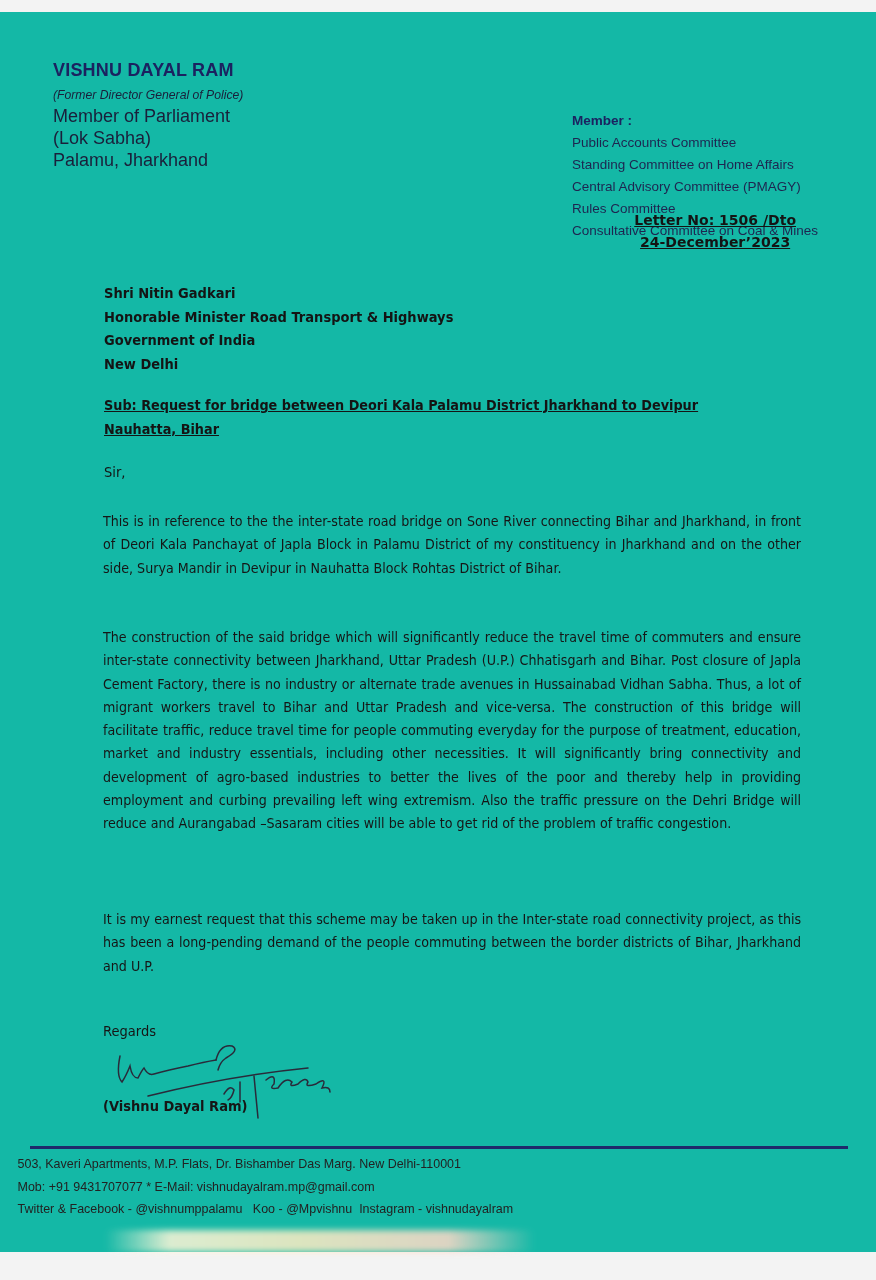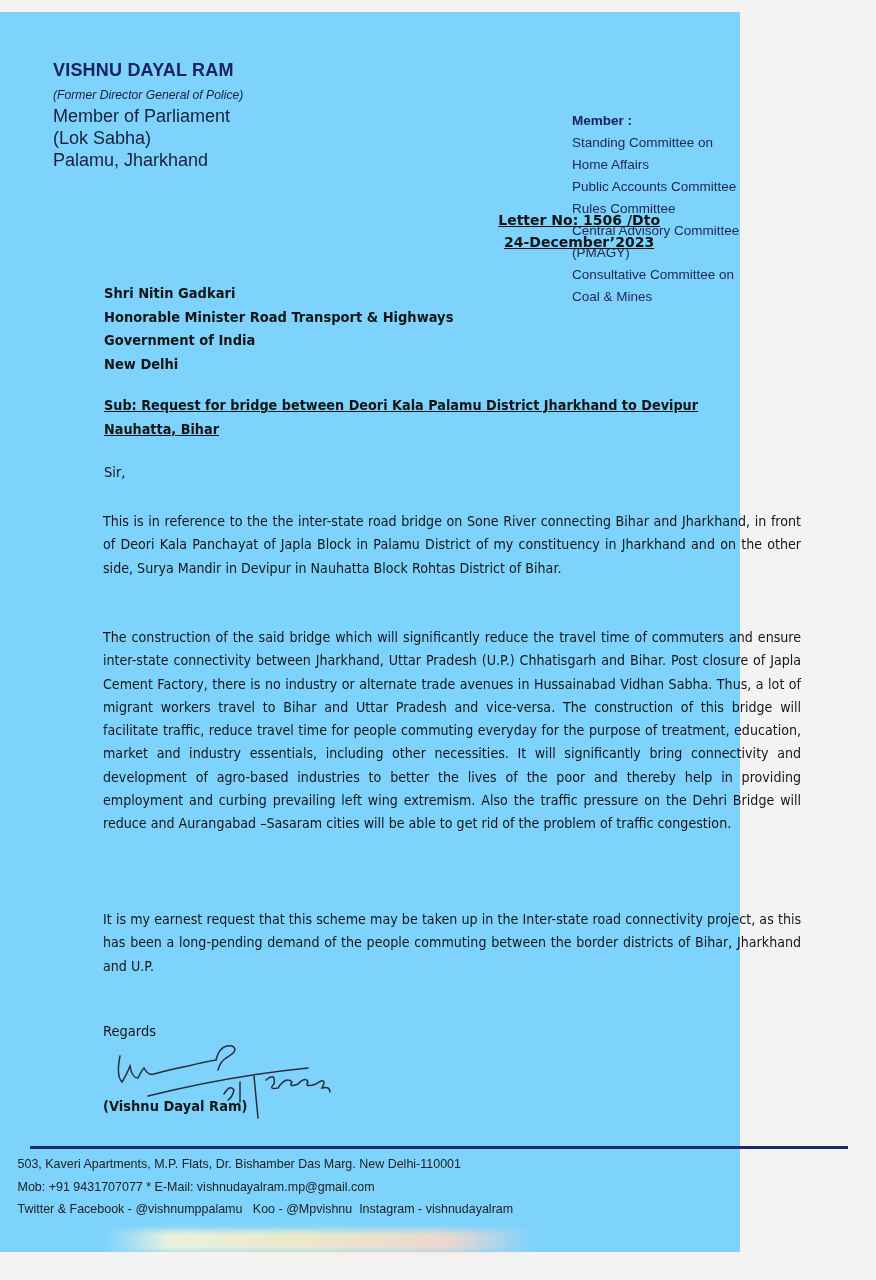--- a/index.html
+++ b/index.html
@@ -5,22 +5,22 @@
     html, body { margin: 0; padding: 0; }
     body {
       width: 876px; height: 1280px;
       background: #f3f3f3;
       position: relative;
       overflow: hidden;
       font-family: "Liberation Sans", sans-serif;
     }
     .page {
       position: absolute; left: 0; top: 12px;
-      width: 740px; height: 1240px;
-      background: #7dd3fc;
+      width: 876px; height: 1240px;
+      background: #14b8a6;
     }
     .lh-left {
       position: absolute; left: 53px; top: 48px;
       color: #1a1f4a;
       font-family: "Liberation Sans", sans-serif;
     }
     .lh-name {
       font-size: 18px; font-weight: bold; letter-spacing: 0.2px;
       color: #1b2260; margin-bottom: 4px;
     }
@@ -119,24 +119,24 @@
     <div class="lh-name">VISHNU DAYAL RAM</div>
     <div class="lh-line italic">(Former Director General of Police)</div>
     <div class="lh-line">Member of Parliament</div>
     <div class="lh-line">(Lok Sabha)</div>
     <div class="lh-line">Palamu, Jharkhand</div>
   </div>
 
 
   <div class="lh-right">
     <div class="lh-member">Member :</div>
+    <div class="lh-item">Public Accounts Committee</div>
     <div class="lh-item">Standing Committee on Home Affairs</div>
-    <div class="lh-item">Public Accounts Committee</div>
+    <div class="lh-item">Central Advisory Committee (PMAGY)</div>
     <div class="lh-item">Rules Committee</div>
-    <div class="lh-item">Central Advisory Committee (PMAGY)</div>
     <div class="lh-item">Consultative Committee on Coal &amp; Mines</div>
   </div>
 
   <div class="letter-ref">
     <div>Letter No:  1506 /Dto</div>
     <div>24-December’2023</div>
   </div>
 
   <div class="addressee">
     <div>Shri Nitin Gadkari</div>

